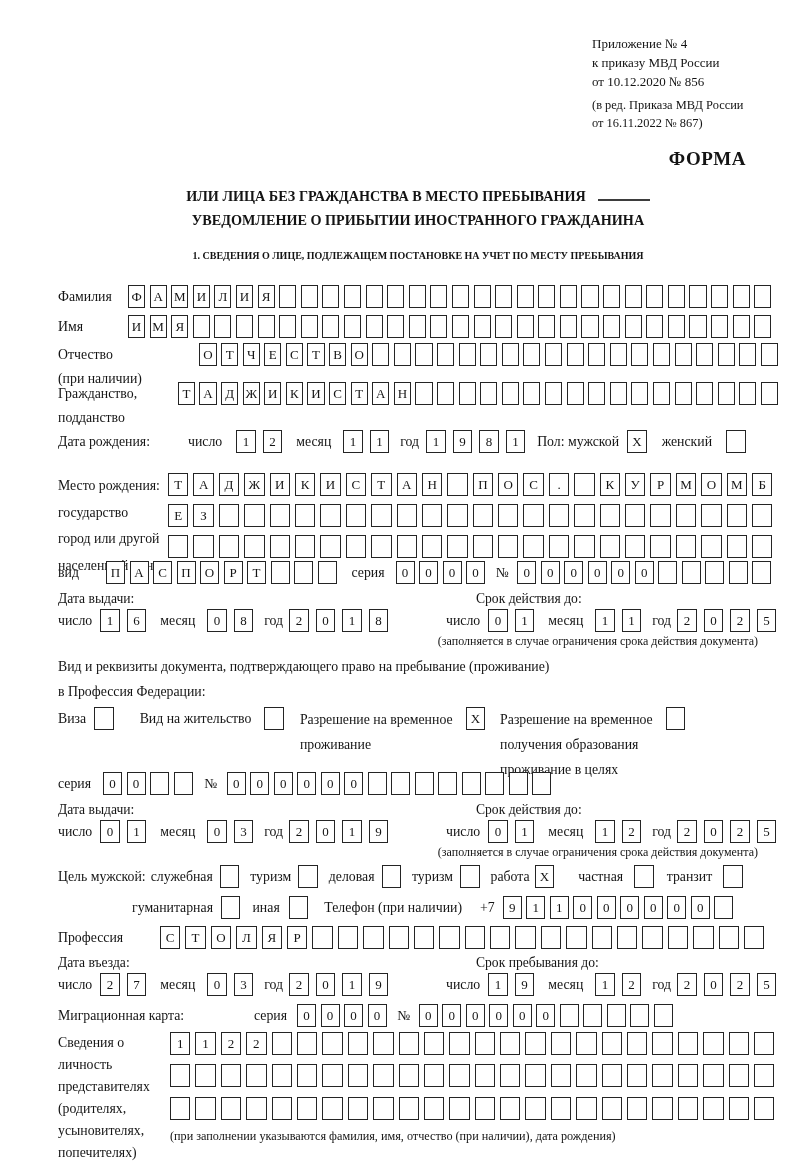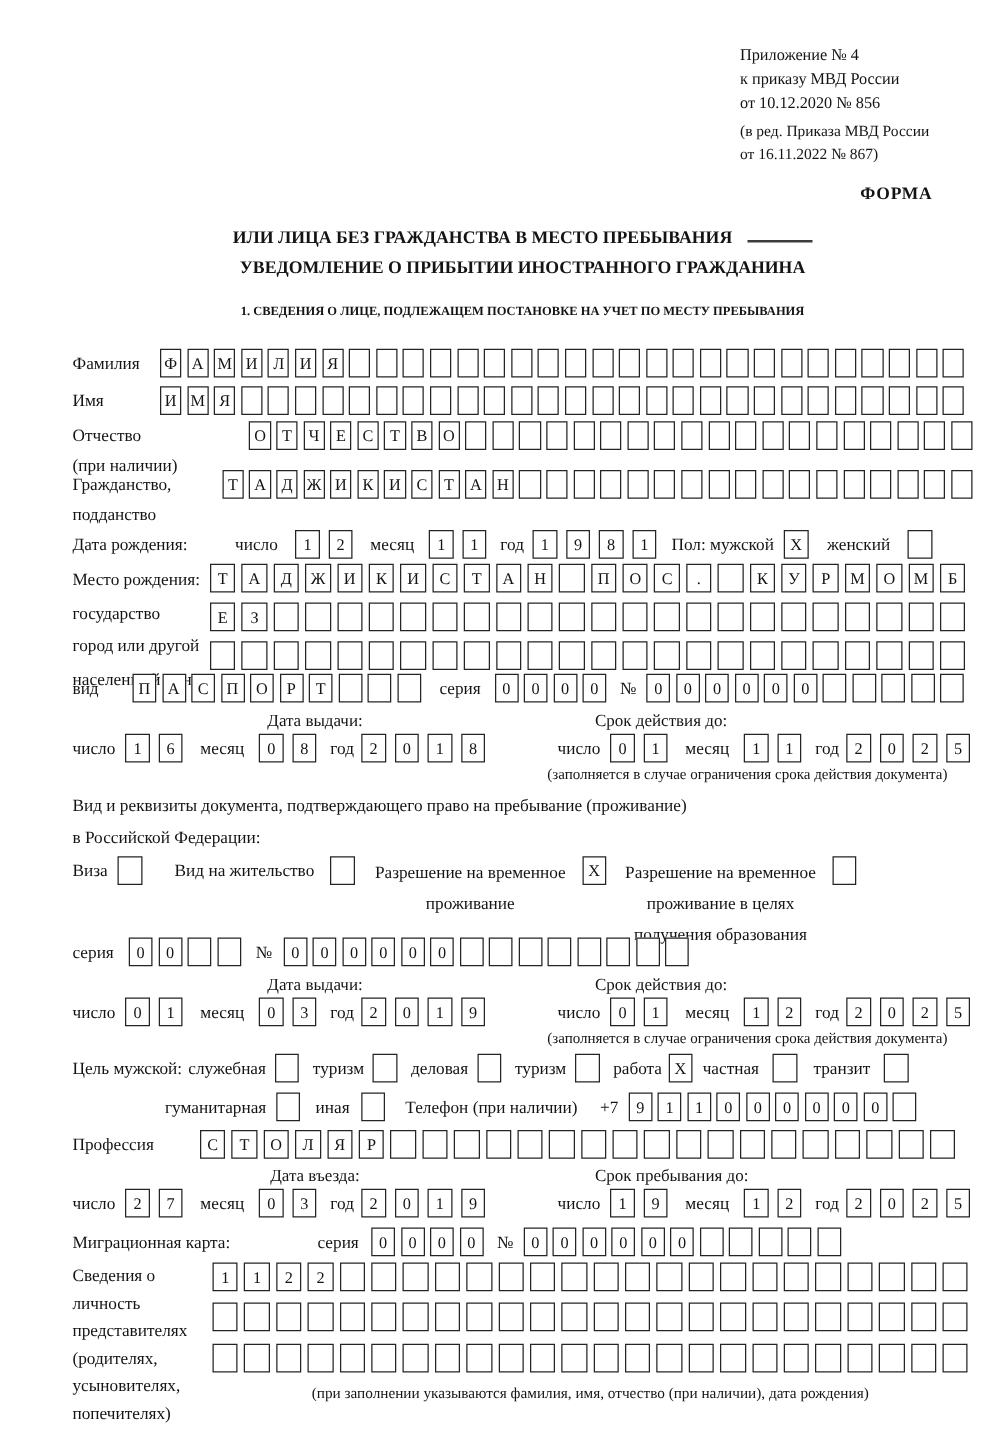--- a/index.html
+++ b/index.html
@@ -5,21 +5,21 @@
   * { margin:0; padding:0; box-sizing:border-box; }
   html,body { background:#ffffff; }
   .page {
     width:800px; height:1163px; background:#fff; color:#141414;
     font-family:"Liberation Serif","DejaVu Serif",serif;
     font-size:13.8px; padding:34px 22px 0 58px; overflow:hidden; position:relative;
     white-space:nowrap;
   }
   .hdr { margin-left:auto; width:186px; font-size:13px; line-height:19px; }
   .hdr .sub { margin-top:5px; font-size:12.4px; line-height:18px; }
-  .forma { text-align:right; padding-right:32px; font-weight:bold; font-size:14px; margin-top:16px; letter-spacing:.6px; }
+  .forma { text-align:right; padding-right:32px; font-weight:bold; font-size:19px; margin-top:16px; letter-spacing:.6px; }
   .title { text-align:center; font-weight:bold; font-size:14.2px; margin-top:14px; line-height:24px; }
   .uline { display:inline-block; width:52px; border-bottom:2px solid #3d3d3d; margin-left:12px; }
   .sec1 { text-align:center; font-weight:bold; font-size:10px; margin-top:18px; }
   .row { display:flex; align-items:flex-start; }
   .lbl { line-height:23px; }
   .cells { display:flex; flex:none; }
   .cell {
     flex:none; display:flex; align-items:center; justify-content:center;
     width:17.1px; height:23px; border:1.6px solid #242424;
     font-size:13px; background:#fff;
@@ -34,21 +34,21 @@
   .fixh85 { height:85px; }
   .fixh62 { height:62px; }
   .lh26 { line-height:26.5px; }
   .lh22 { line-height:22px; }
   .docline { text-align:center; font-weight:bold; font-size:13.3px; }
   .dcol1 { width:388px; flex:none; }
   .dcol2 { flex:1; }
   .dhdr { font-size:13.6px; }
   .dgrp { display:flex; align-items:flex-start; }
   .note { font-size:12px; text-align:right; padding-right:20px; margin-top:2px; }
-  .ctr { text-align:center;font-family:Liberation Serif, serif; }
+  .ctr { text-align:left;font-family:Liberation Serif, serif; }
 </style>
 </head>
 <body>
 
 <div class="page">
 
   <div class="hdr">
     <div>Приложение № 4</div>
     <div>к приказу МВД России</div>
     <div>от 10.12.2020 № 856</div>
@@ -234,21 +234,21 @@
     <span class="lbl" style="margin-left:12px">Пол: мужской</span>
     <div class="cells cb" style="margin-left:8px">
         <span class="cell">X</span>
       </div>
     <span class="lbl" style="margin-left:15px">женский</span>
     <div class="cells cb" style="margin-left:14px">
         <span class="cell"></span>
       </div>
   </div>
 
-  <div class="row fixh85" style="margin-top:4px">
+  <div class="row fixh85" style="margin-top:20px">
     <div style="width:110px">
       <div class="lbl lh26">Место рождения:</div>
       <div class="lbl lh26">государство</div>
       <div class="lbl lh26">город или другой</div>
       <div class="lbl lh26">населенный пункт</div>
     </div>
     <div>
       <div class="cells c-wide">
           <span class="cell">Т</span>
           <span class="cell">А</span>
@@ -409,43 +409,43 @@
           <span class="cell">0</span>
           <span class="cell">2</span>
           <span class="cell">5</span>
         </div>
     </div>
   </div>
   <div class="note">(заполняется в случае ограничения срока действия документа)</div>
 
   <div style="margin-top:5px;line-height:25px">
     <div>Вид и реквизиты документа, подтверждающего право на пребывание (проживание)</div>
-    <div>в Российской Федерации:</div>
+    <div>в Профессия Федерации:</div>
   </div>
 
   <div class="row fixh62" style="margin-top:3px">
     <span class="lbl">Виза</span>
     <div class="cells cb" style="margin-left:8px">
         <span class="cell"></span>
       </div>
     <span class="lbl" style="margin-left:26px">Вид на жительство</span>
     <div class="cells cb" style="margin-left:13px">
         <span class="cell"></span>
       </div>
     <div class="ctr" style="margin-left:16px;line-height:25px">
       <div>Разрешение на временное</div>
       <div>проживание</div>
     </div>
     <div class="cells cb" style="margin-left:13px">
         <span class="cell">X</span>
       </div>
     <div class="ctr" style="margin-left:15px;line-height:25px">
       <div>Разрешение на временное</div>
+      <div>получения образования</div>
       <div>проживание в целях</div>
-      <div>получения образования</div>
     </div>
     <div class="cells cb" style="margin-left:13px">
         <span class="cell"></span>
       </div>
   </div>
 
   <div class="row fixh23" style="margin-top:3px">
     <span class="lbl">серия</span>
     <div class="cells c-doc" style="margin-left:12px">
         <span class="cell">0</span>
@@ -533,21 +533,21 @@
         <span class="cell"></span>
       </div>
     <span class="lbl" style="margin-left:11px">туризм</span>
     <div class="cells cb" style="margin-left:7px">
         <span class="cell"></span>
       </div>
     <span class="lbl" style="margin-left:11px">работа</span>
     <div class="cells cb" style="margin-left:5px">
         <span class="cell">X</span>
       </div>
-    <span class="lbl" style="margin-left:8px">частная</span>
+    <span class="lbl" style="margin-left:24px">частная</span>
     <div class="cells cb" style="margin-left:11px">
         <span class="cell"></span>
       </div>
     <span class="lbl" style="margin-left:13px">транзит</span>
     <div class="cells cb" style="margin-left:11px">
         <span class="cell"></span>
       </div>
   </div>
 
   <div class="row fixh23" style="margin-top:8px;padding-left:74px">

